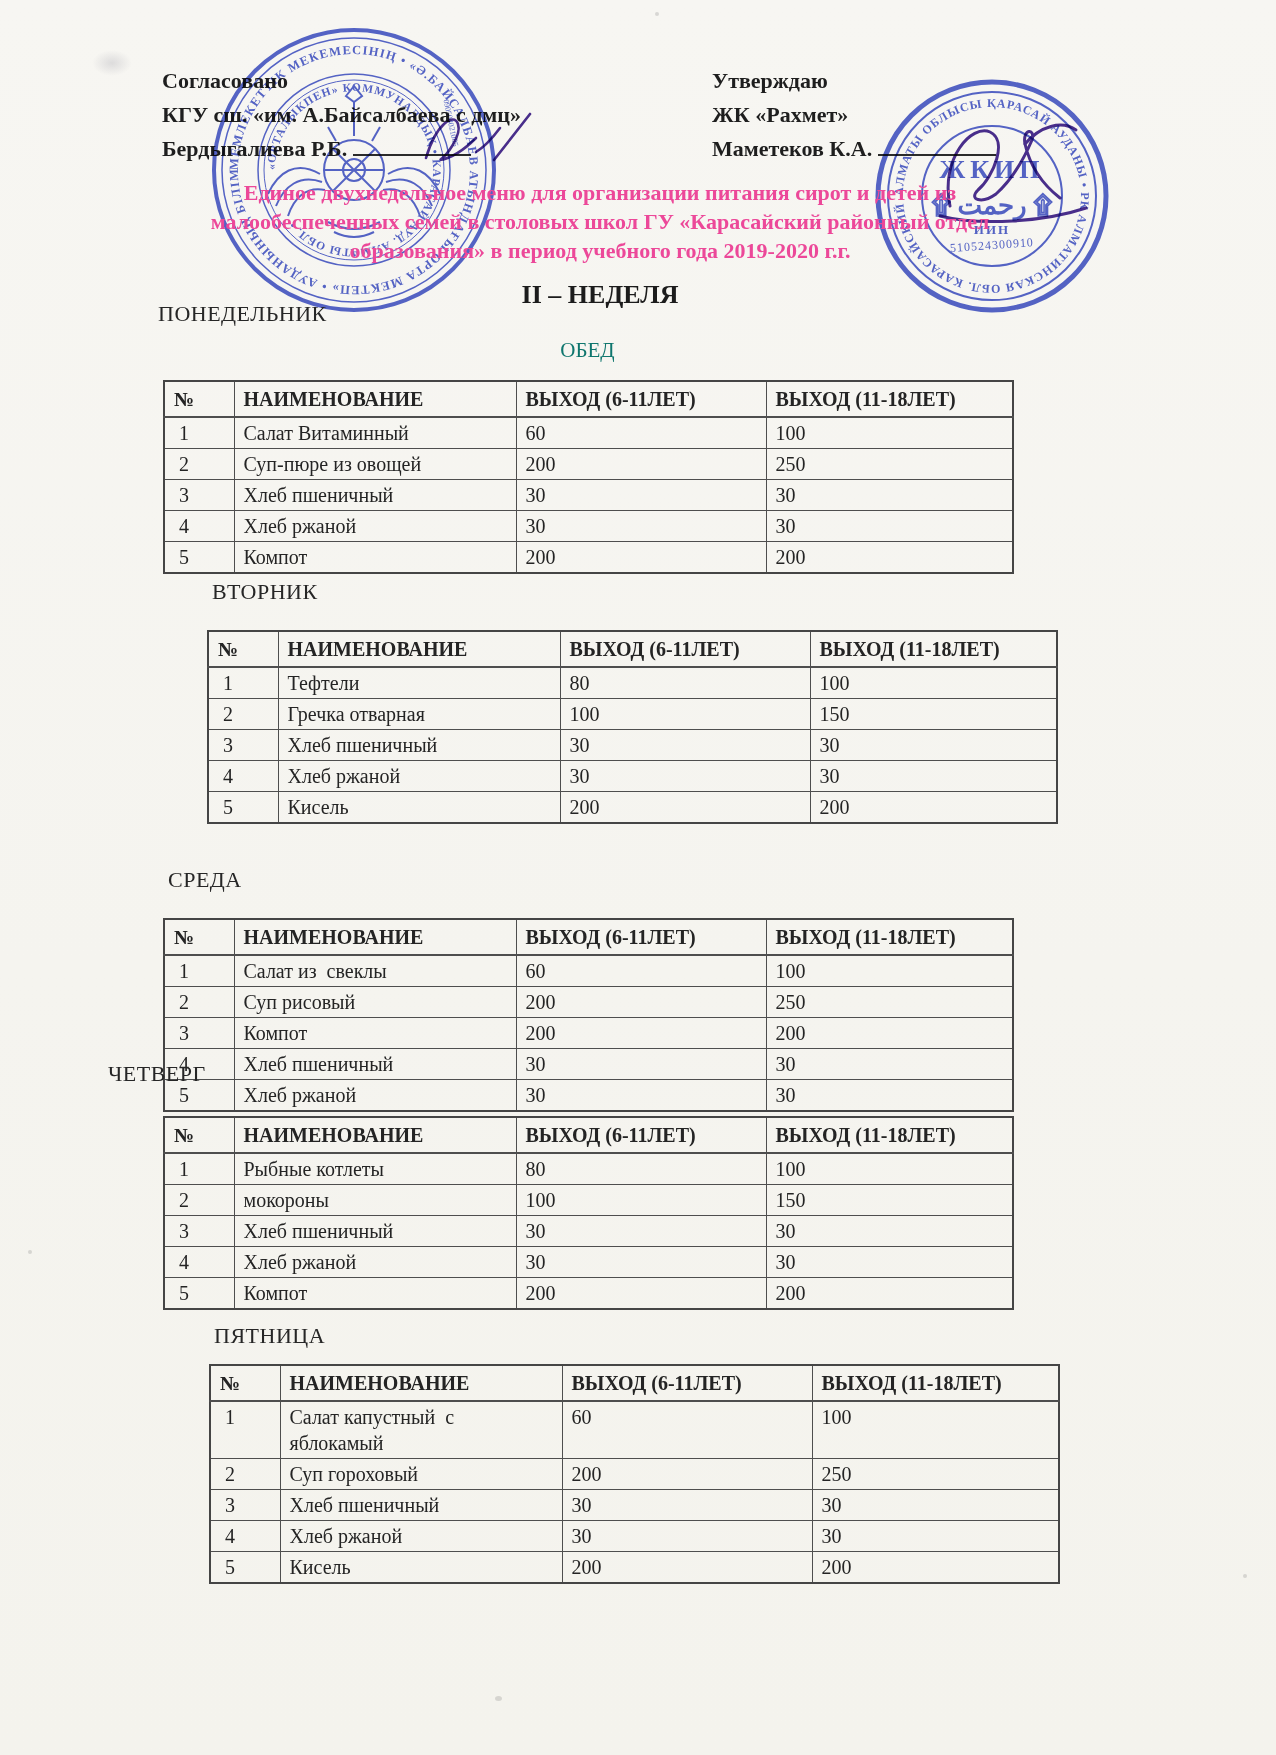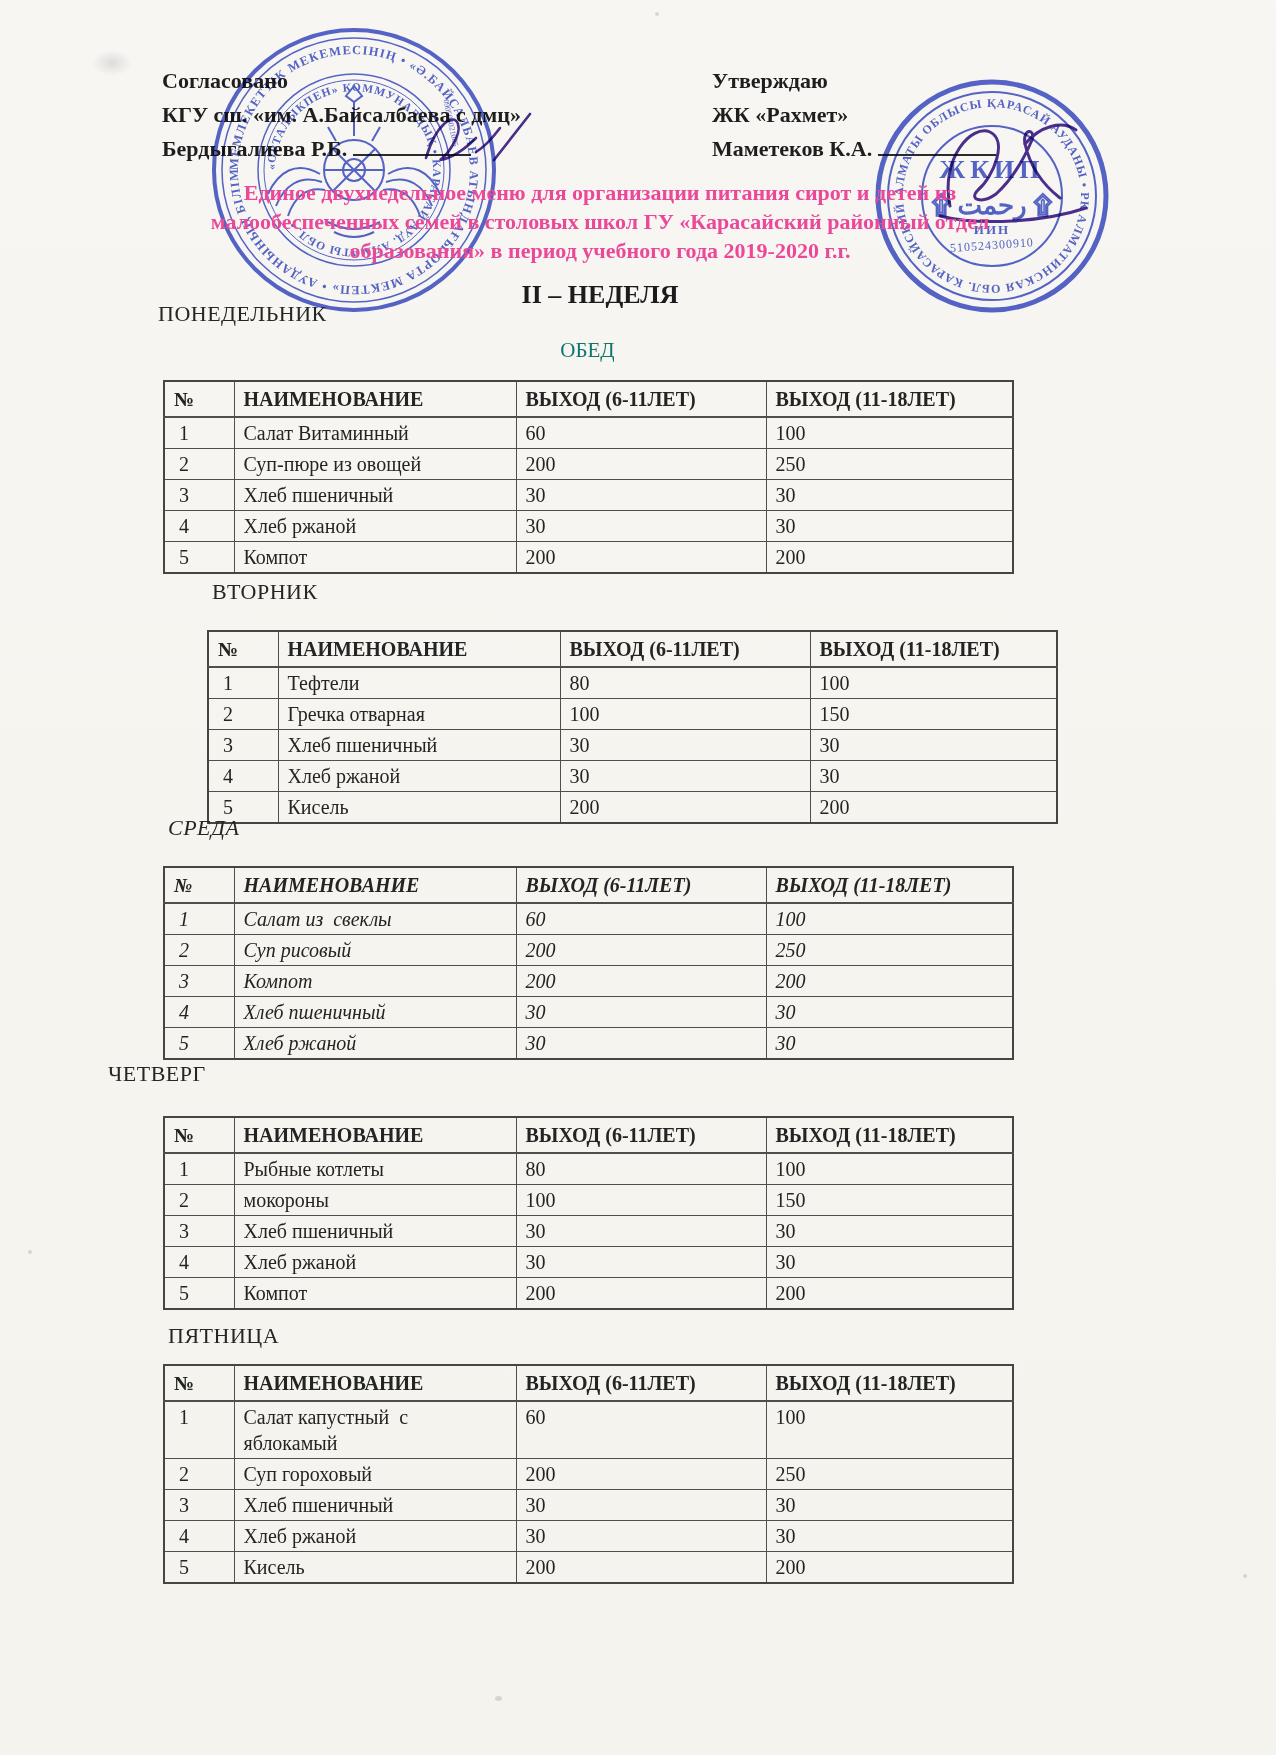--- a/index.html
+++ b/index.html
@@ -242,21 +242,21 @@
           </tr>
           <tr>
             <td>5</td>
             <td>Кисель</td>
             <td>200</td>
             <td>200</td>
           </tr>
         </tbody>
     </table>
   </section>
-    <section class="abs day" style="top: 814px; font-style: italic;">
+    <section class="abs day" style="top: 866px;">
     <h3 class="day-label" style="margin-left: 168px;">СРЕДА</h3>
 
     <table class="menu-table" style="margin-top: 24px;">
       <colgroup>
           <col class="c-num">
           <col class="c-name">
           <col class="c-out1">
           <col class="c-out2">
         </colgroup>
       <thead>
@@ -346,21 +346,21 @@
           </tr>
           <tr>
             <td>5</td>
             <td>Компот</td>
             <td>200</td>
             <td>200</td>
           </tr>
         </tbody>
     </table>
   </section>
-    <section class="abs day" style="top: 1322px;">
+    <section class="abs day" style="top: 1322px; padding-left: 46px;">
     <h3 class="day-label" style="margin-left: 168px;">ПЯТНИЦА</h3>
 
     <table class="menu-table" style="margin-top: 14px;">
       <colgroup>
           <col class="c-num">
           <col class="c-name">
           <col class="c-out1">
           <col class="c-out2">
         </colgroup>
       <thead>

